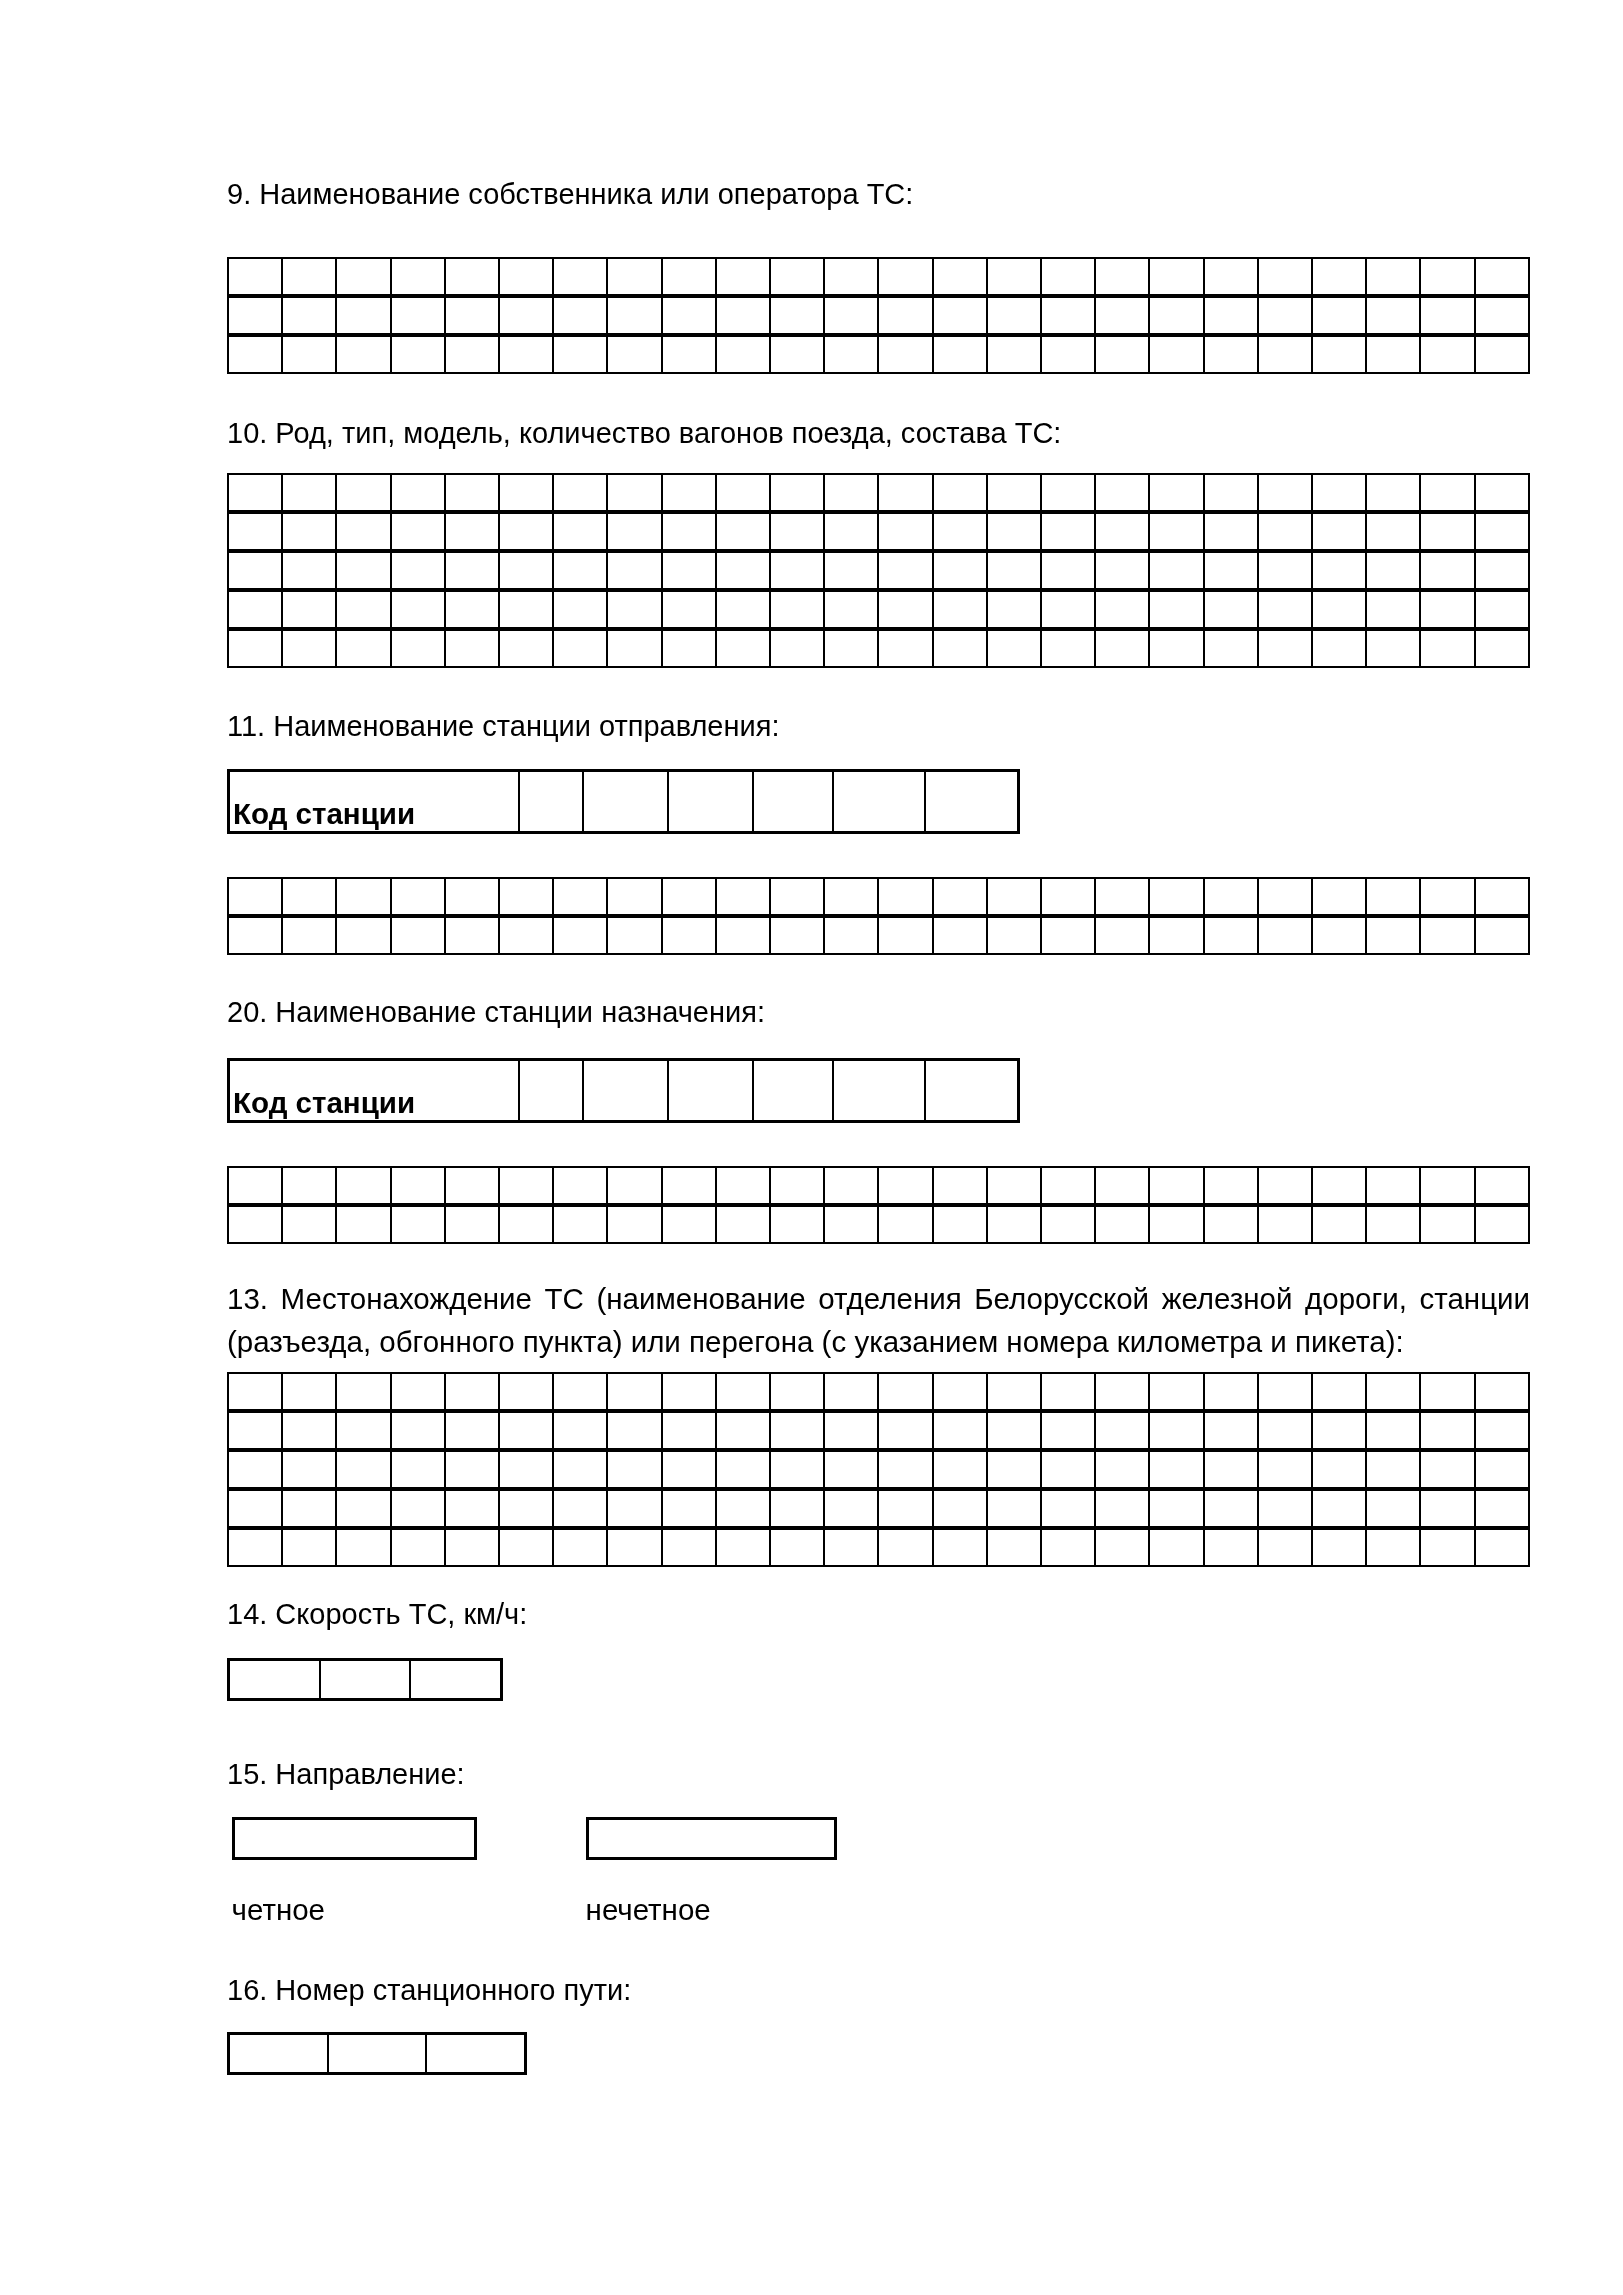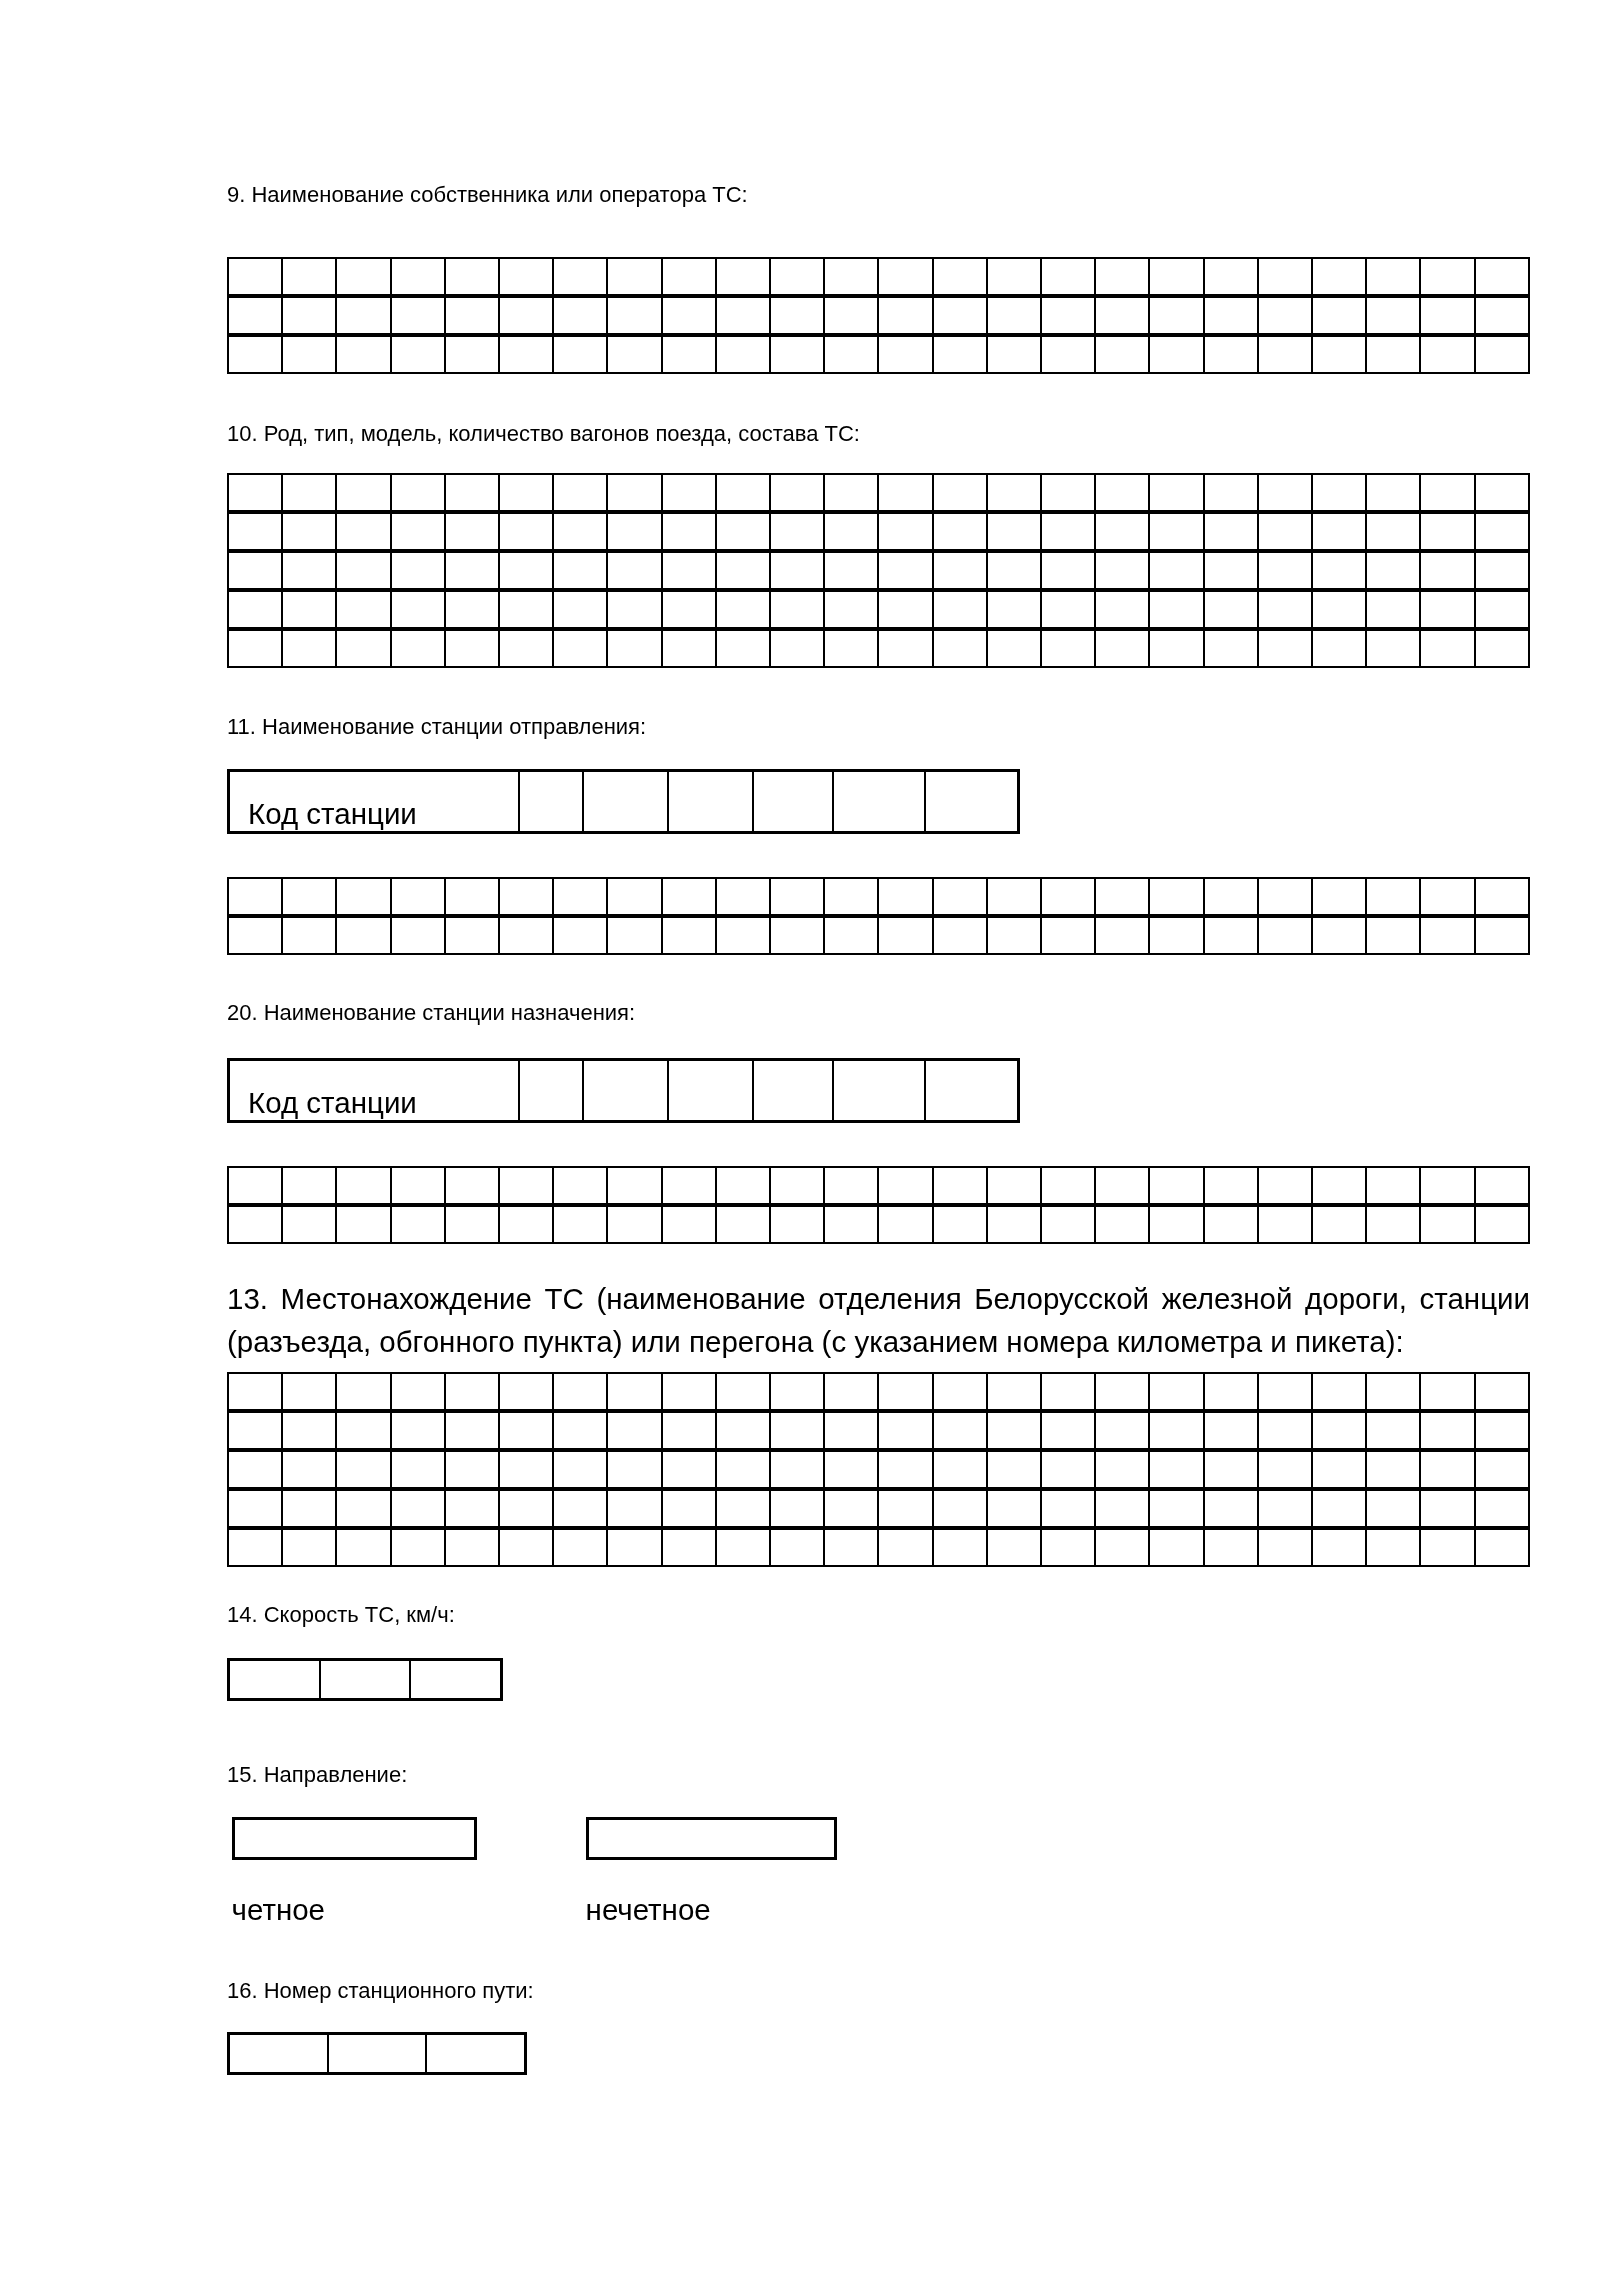--- a/index.html
+++ b/index.html
@@ -10,21 +10,21 @@
     font-family: "Liberation Sans", sans-serif;
     color: #000000;
     position: relative;
   }
   .content {
     padding-top: 173px;
     padding-left: 227px;
     width: 1530px; 
   }
   .heading {
-    font-size: 22px;
+    font-size: 29px;
     line-height: 43px;
     white-space: nowrap;
   }
   .para {
     font-size: 29.5px;
     line-height: 43px;
     width: 1303px;
     text-align: justify;
     text-align-last: left;
   }
@@ -50,21 +50,22 @@
     border: 3.3px solid #000;
   }
   .code-label {
     width: 290px;
     flex: 0 0 290px;
     border-right: 2px solid #000;
     display: flex;
     align-items: flex-end;
     font-size: 29.5px;
     line-height: 34px;
-    padding-left: 18px;
+    padding-left: 3px;
+    font-weight: bold;
   }
   .code-cells { flex: 1 1 auto; display: flex; }
   .code-cell { border-right: 2px solid #000; }
   .code-cell:last-child { border-right: none; }
   .code-cell:nth-child(1) { flex: 97 1 0; }
   .code-cell:nth-child(2) { flex: 131 1 0; }
   .code-cell:nth-child(3) { flex: 131 1 0; }
   .code-cell:nth-child(4) { flex: 122 1 0; }
   .code-cell:nth-child(5) { flex: 142 1 0; }
   .code-cell:nth-child(6) { flex: 143 1 0; }

